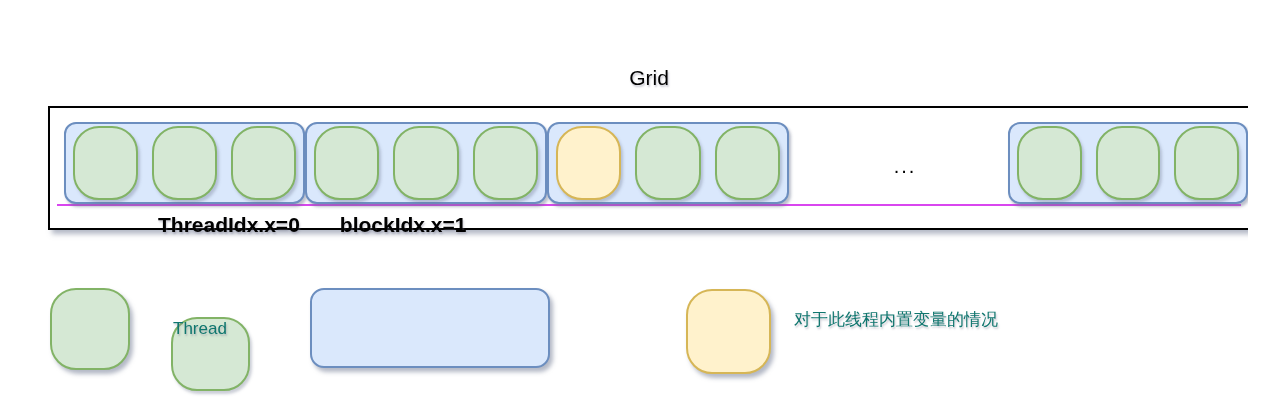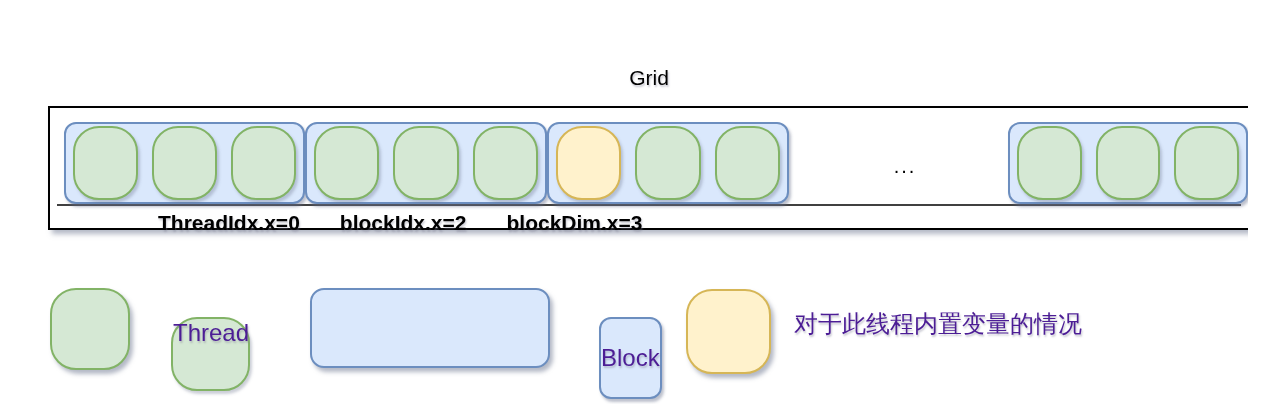--- a/index.html
+++ b/index.html
@@ -78,23 +78,23 @@
     top: 44px;
     transform: translate(-50%, -50%);
     font-size: 20px;
     letter-spacing: 2px;
     color: #000;
   }
 
   
   .vars-row {
     height: 38px;
-    border-top: 2px solid #404040;
+    border-top: 2px solid #d946ef;
     display: flex;
-    align-items: flex-end;
+    align-items: flex-start;
     gap: 26px;
     padding-left: 94px;
     font-size: 21px;
     font-weight: bold;
     white-space: nowrap;
     text-shadow: 1px 2px 2px rgba(130,130,150,0.4);
   }
 
   
   .legend-swatch {
@@ -117,22 +117,22 @@
   }
   .legend-highlight-swatch {
     left: 658px; top: 261px;
     width: 85px; height: 85px;
     background: var(--highlight-fill);
     border: 2px solid var(--highlight-stroke);
     border-radius: 26px;
   }
   .legend-label {
     position: absolute;
-    font-size: 24px;
-    color: #4c1d95;
+    font-size: 17px;
+    color: #0f766e;
     white-space: nowrap;
     text-shadow: 1px 2px 2px rgba(130,130,150,0.45);
   }
   .legend-label.thread { left: 143px; top: 289px; }
   .legend-label.block  { left: 571px; top: 289px; }
   .legend-label.note   { left: 766px; top: 280px; }
 </style>
 </head>
 <body>
 
@@ -161,27 +161,25 @@
         </div>
         <div class="block b3">
           <div class="thread"></div>
           <div class="thread"></div>
           <div class="thread"></div>
         </div>
       </div>
     <div class="vars-row" id="vars-row">
 
     <span>ThreadIdx.x=0</span>
-        <span>blockIdx.x=2</span>
-        <span>blockDim.x=3</span>
+        <span>blockIdx.x=1</span>
       </div>
   </div>
 
   <div class="legend-swatch legend-thread-swatch"></div>
   <div class="legend-label thread">Thread</div>
 
   <div class="legend-swatch legend-block-swatch"></div>
-  <div class="legend-label block">Block</div>
 
   <div class="legend-swatch legend-highlight-swatch"></div>
   <div class="legend-label note">对于此线程内置变量的情况</div>
 
 </div>
 
 </body></html>

